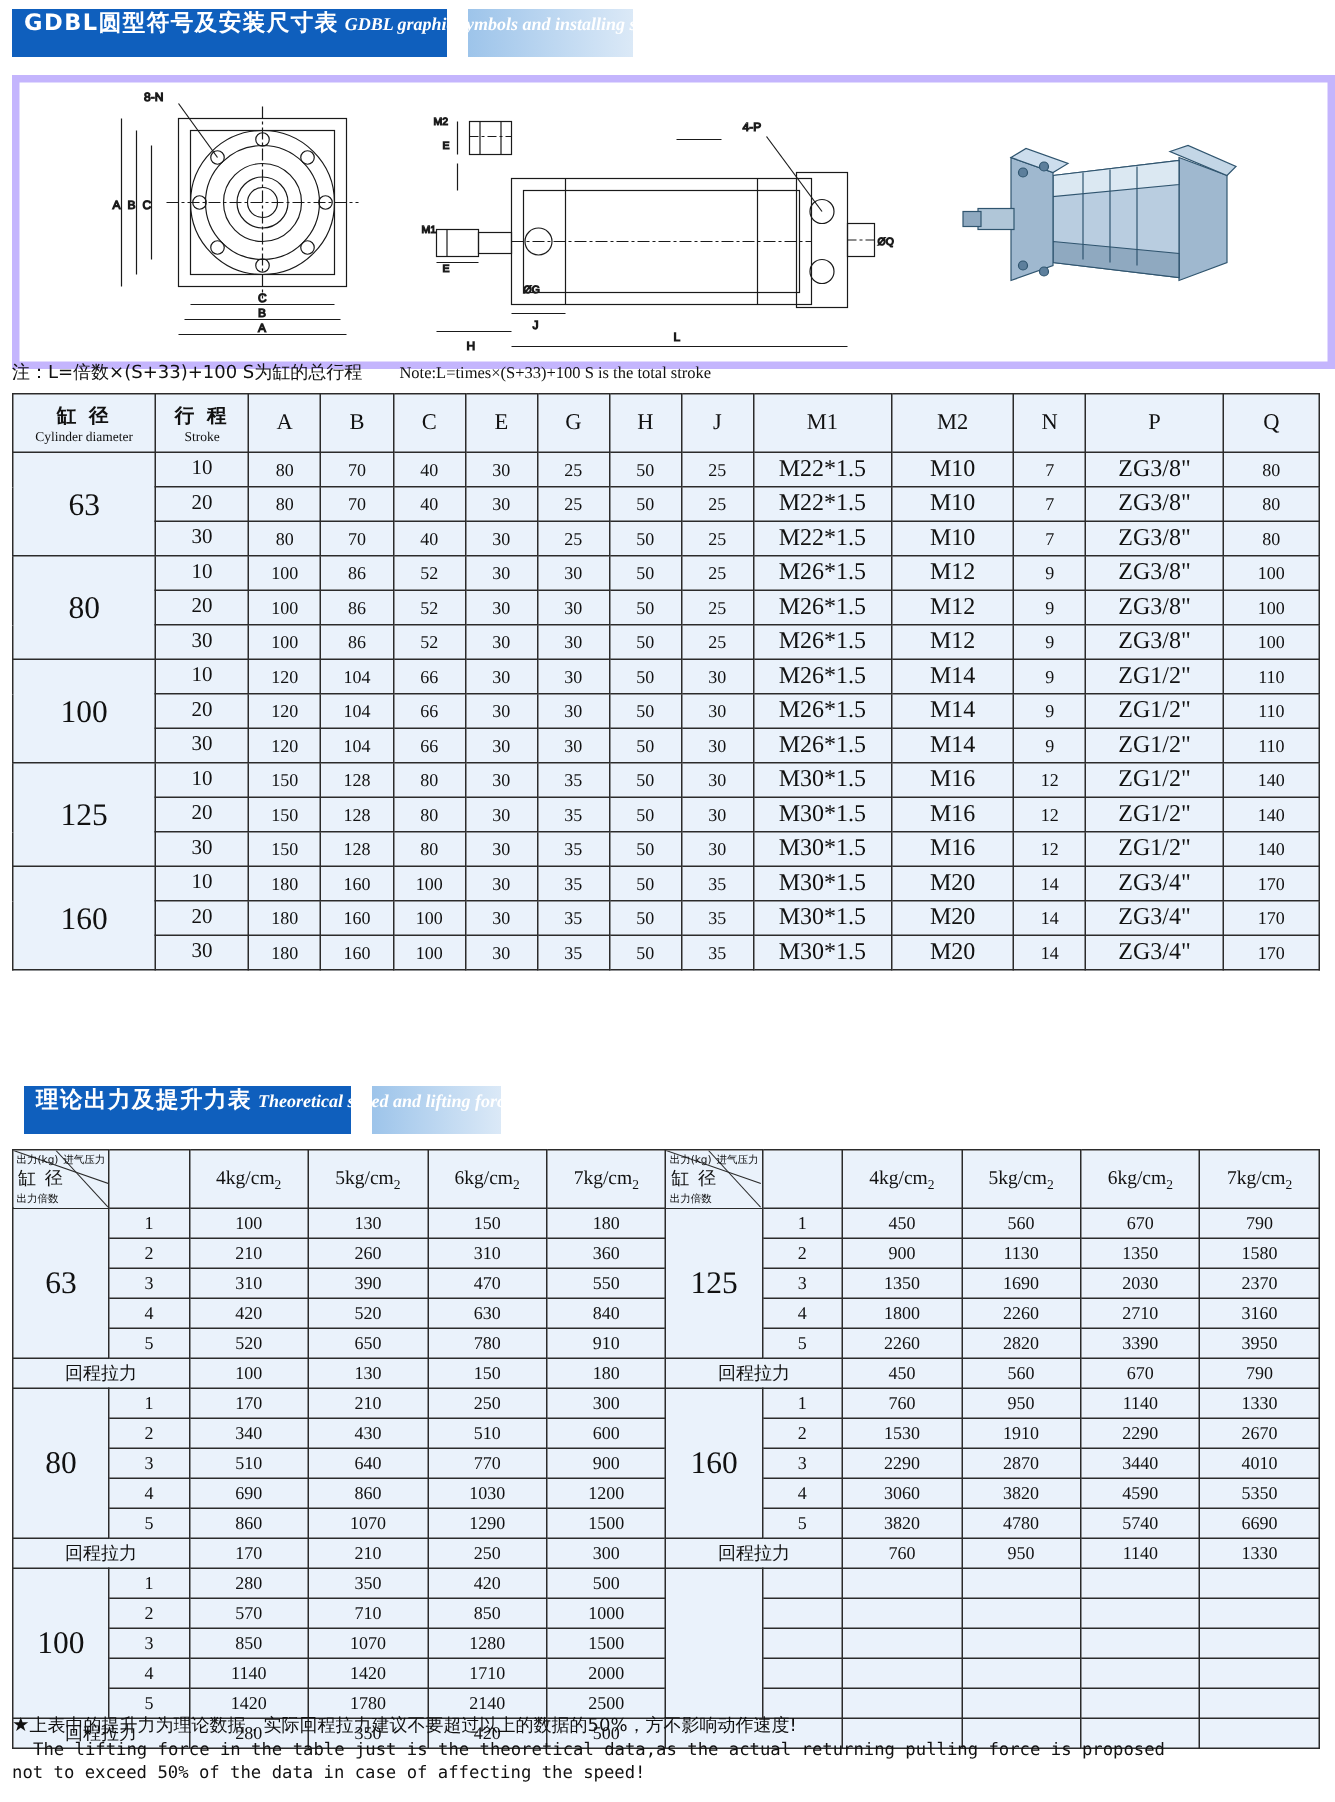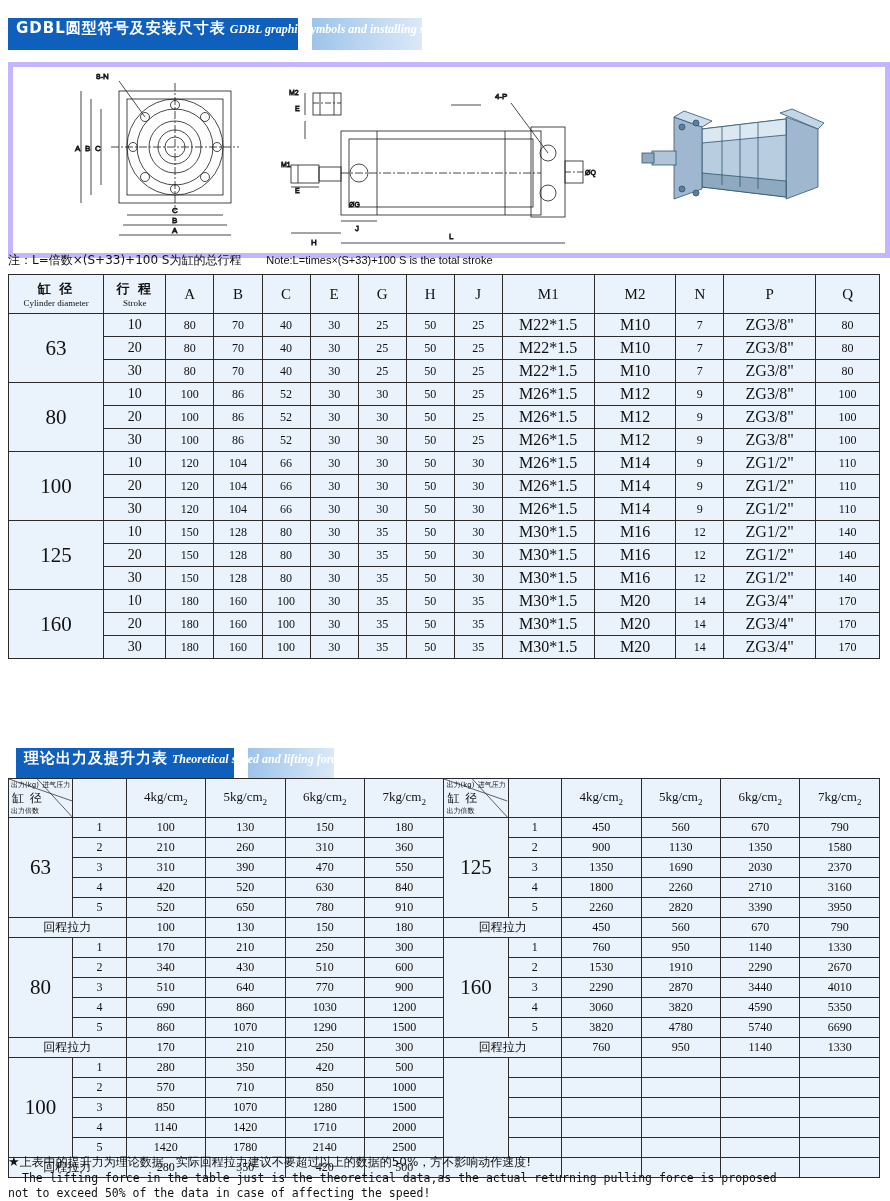--- a/index.html
+++ b/index.html
@@ -11,21 +11,21 @@
     color: #111;
     position: relative;
     overflow: hidden;
   }
   .page { position:relative; width:890px; height:1201px; }
 
   
   .banner {
     position: relative;
     height: 34px;
-    margin: 18px 0 0 8px;
+    margin: 6px 0 0 8px;
     width: 874px;
   }
   .banner .bar {
     position:absolute; left:0; top:0;
     height: 32px;
     background: #0f5fbd;
     border-right: 14px solid #ffffff;
   }
   .banner .tail {
     position:absolute; top:0; height:32px;
@@ -48,21 +48,21 @@
   .drawbox {
     position:absolute; left:8px; top:44px; width:872px; height:186px;
     border:5px solid #c4b5fd; background:#fff;
   }
   .note {
     position:absolute; left:8px; top:234px; width:872px; height:20px;
     font-size:13px; color:#111;
     font-family:"DejaVu Sans", sans-serif;
   }
   .note .cn { font-size:12px; }
-  .note .en { font-family:Liberation Sans, sans-serif; font-size:11px; }
+  .note .en { font-family:Liberation Serif, serif; font-size:11px; }
 
   
   table { border-collapse: collapse; }
   .dimtable {
     position:absolute; left:8px; top:256px; width:872px;
     font-size:13px;
   }
   .dimtable td, .dimtable th {
     border:1px solid #2b2b2b;
     text-align:center;

